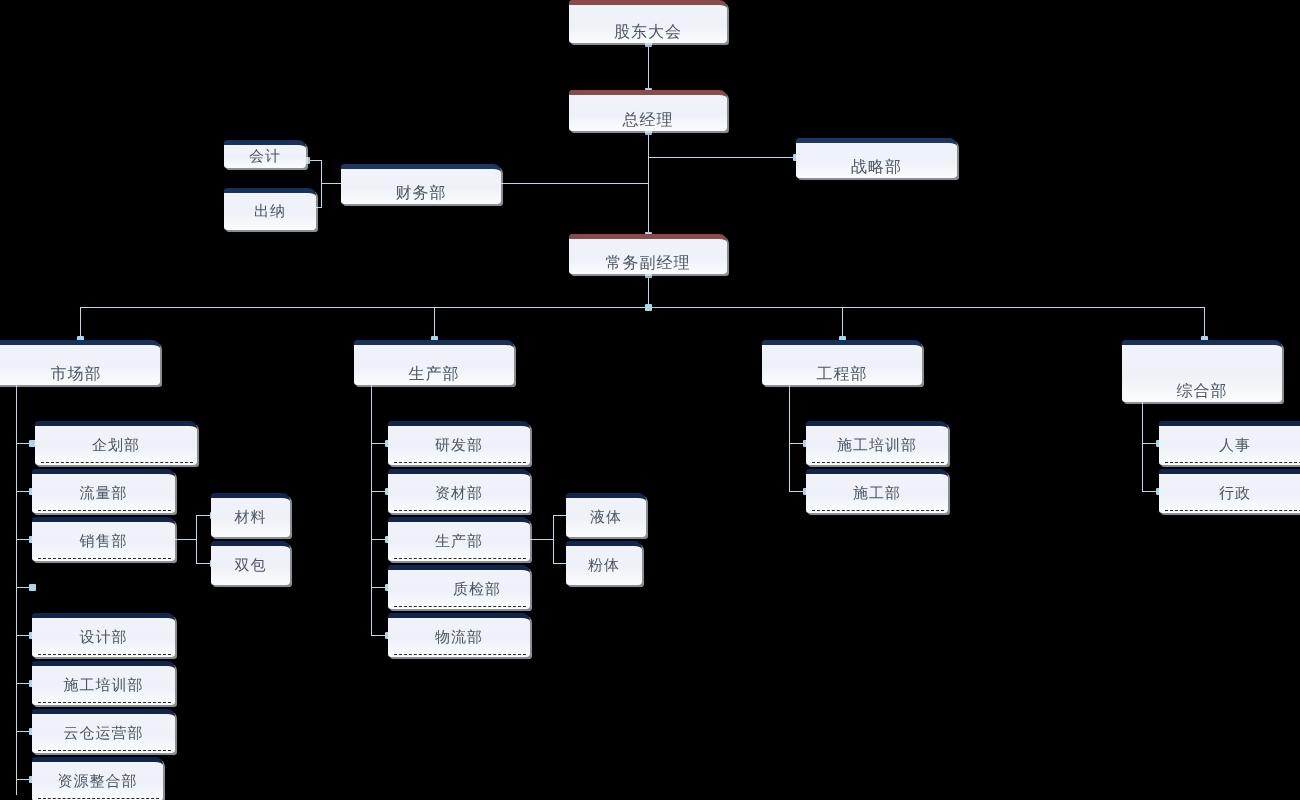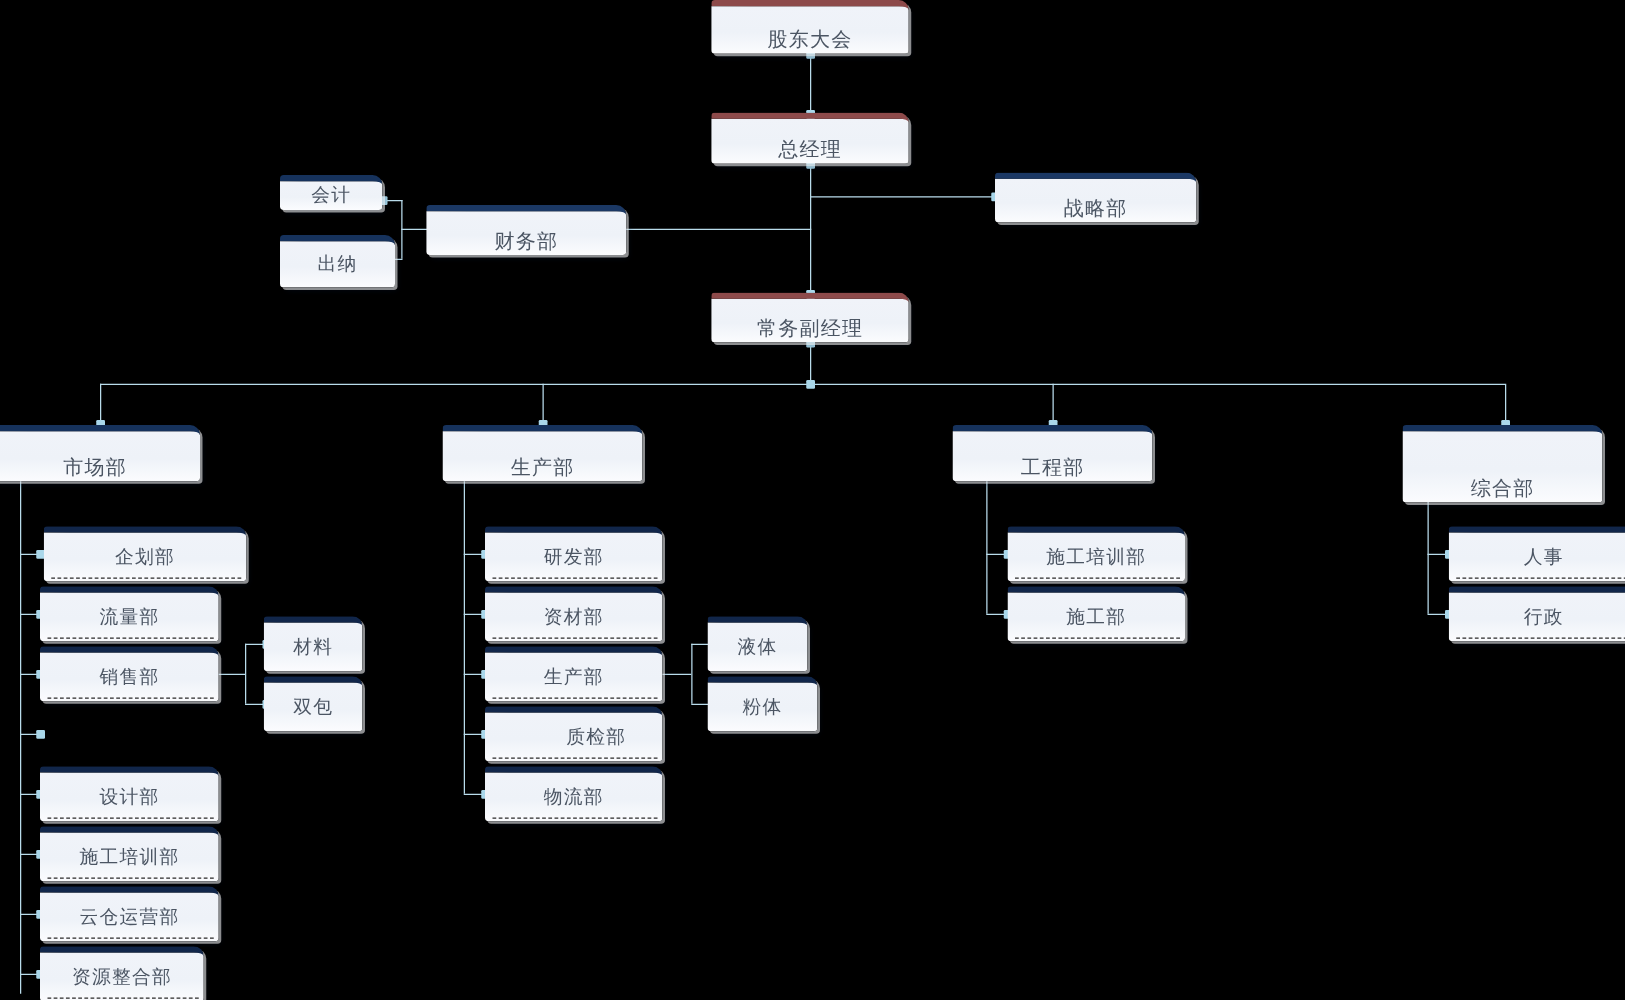--- a/index.html
+++ b/index.html
@@ -227,21 +227,21 @@
   <div class="node l4 dashed fs15" style="left:388px;top:565px;width:142px;height:44px;padding-left:36px;">
     <span>质检部</span>
   </div>
   <div class="node l4 dashed fs15" style="left:388px;top:613px;width:142px;height:44px;">
     <span>物流部</span>
   </div>
 
   <div class="node l4 fs15" style="left:566px;top:493px;width:80px;height:44px;">
     <span>液体</span>
   </div>
-  <div class="node l4 fs15" style="left:566px;top:541px;width:88px;height:44px;">
+  <div class="node l4 fs15" style="left:566px;top:541px;width:76px;height:44px;">
     <span>粉体</span>
   </div>
 
   <div class="node l4 dashed fs15" style="left:806px;top:421px;width:142px;height:44px;">
     <span>施工培训部</span>
   </div>
   <div class="node l4 dashed fs15" style="left:806px;top:469px;width:142px;height:44px;">
     <span>施工部</span>
   </div>
 

